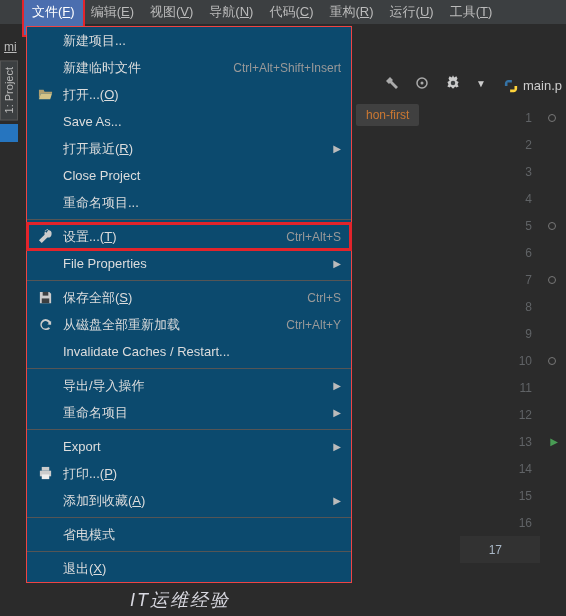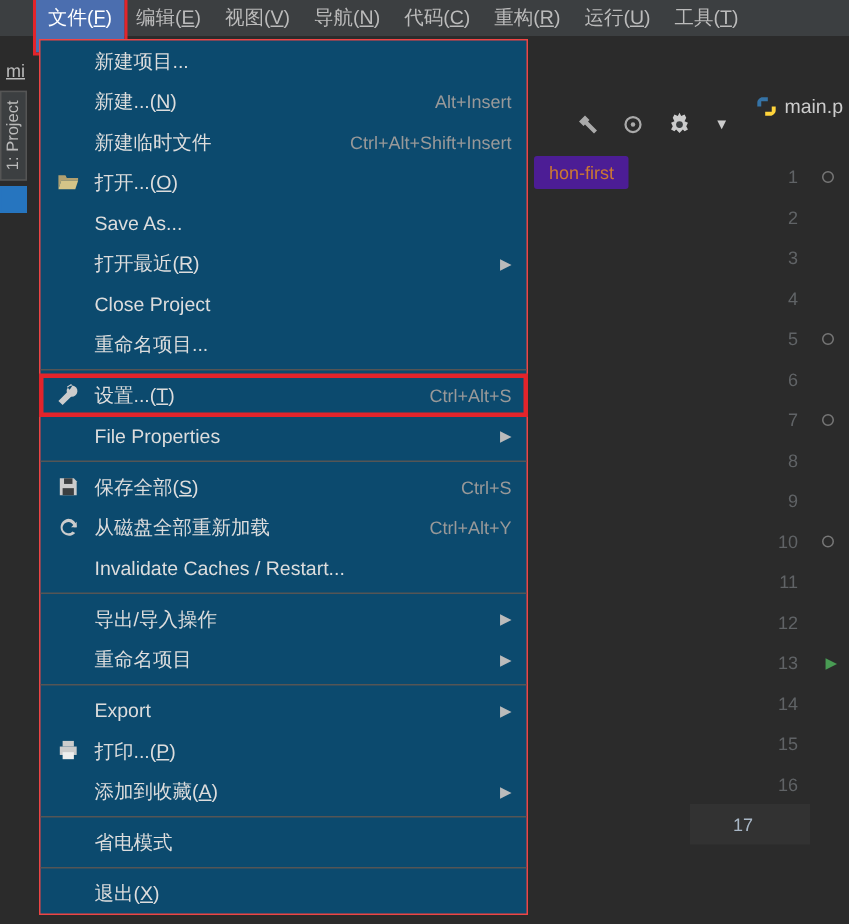--- a/index.html
+++ b/index.html
@@ -16,22 +16,22 @@
 .dropdown { position:absolute; left:26px; top:26px; width:326px; background:#0c4a6e; border:1px solid #ef4444; z-index:10; }
 .dd-item { display:flex; align-items:center; height:27px; padding:0 10px 0 36px; position:relative; cursor:pointer; }
 .dd-item .icon { position:absolute; left:10px; width:16px; height:16px; display:flex; align-items:center; justify-content:center; }
 .dd-item .label { color:#ddd; flex:1; }
 .dd-item .label u { text-decoration:underline; }
 .dd-item .shortcut { color:#999; font-size:12px; }
 .dd-item .arrow { color:#bbb; font-size:10px; }
 .dd-sep { height:1px; background:#555; margin:3px 0; }
 .dd-item.boxed { outline:3px solid #e3242b; outline-offset:-2px; }
 .toolbar-right { position:absolute; right:80px; top:74px; display:flex; gap:14px; align-items:center; color:#aaa; font-size:16px; }
-.breadcrumb-bar { position:absolute; left:356px; top:104px; background:#4c1d95; color:#cc7832; padding:4px 10px; font-size:12px; border-radius:2px; }
-.editor-tab { position:absolute; right:4px; top:63px; display:flex; align-items:center; gap:5px; color:#ccc; font-size:13px; }
+.breadcrumb-bar { position:absolute; left:356px; top:104px; background:#404040; color:#cc7832; padding:4px 10px; font-size:12px; border-radius:2px; }
+.editor-tab { position:absolute; right:4px; top:78px; display:flex; align-items:center; gap:5px; color:#ccc; font-size:13px; }
 .py-icon { width:14px; height:14px; }
 .gutter { position:absolute; right:26px; top:104px; width:50px; }
 .gutter-row { height:27px; display:flex; align-items:center; justify-content:flex-end; padding-right:8px; color:#606366; font-size:12px; position:relative; }
 .gutter-row.run::after { content:"▶"; color:#499c54; position:absolute; right:-18px; font-size:10px; }
 .gutter-row.dot::after { content:""; position:absolute; right:-16px; width:6px; height:6px; border:1px solid #777; border-radius:50%; }
 .gutter-row.hexdot::after { right:-16px; border-radius:1px; transform:rotate(45deg); }
 .gutter-row.solid::after { background:#777; }
 .gutter-row.current { background:#323232; color:#a9b7c6; width:80px; margin-left:-30px; padding-right:38px; }
 .watermark { position:absolute; bottom:4px; left:130px; right:0; display:flex; justify-content:space-between; font-family:"STKaiti","KaiTi",cursive; color:#d8d8e0; font-size:18px; font-style:italic; letter-spacing:2px; pointer-events:none; }
 .watermark .url { font-size:14px; margin-right:10px; letter-spacing:0; }
@@ -54,25 +54,20 @@
 <div class="mid-label">mi</div>
 <div class="side-panel">
   <div class="side-tab">1: Project</div>
   <div class="side-tab blue"></div>
 </div>
 
 <div class="dropdown">
     <div class="dd-item">
       <span class="icon"></span>
       <span class="label">新建项目...</span>
-    </div>
-    <div class="dd-item">
-      <span class="icon"></span>
-      <span class="label">新建...(<u>N</u>)</span>
-      <span class="shortcut">Alt+Insert</span>
     </div>
     <div class="dd-item">
       <span class="icon"></span>
       <span class="label">新建临时文件</span>
       <span class="shortcut">Ctrl+Alt+Shift+Insert</span>
     </div>
     <div class="dd-item">
       <span class="icon">
         <svg width="15" height="15" viewBox="0 0 16 16">
           <path d="M1 3h5l1 2h8v2H3l-2 6V3z" fill="#b0a070"></path>

